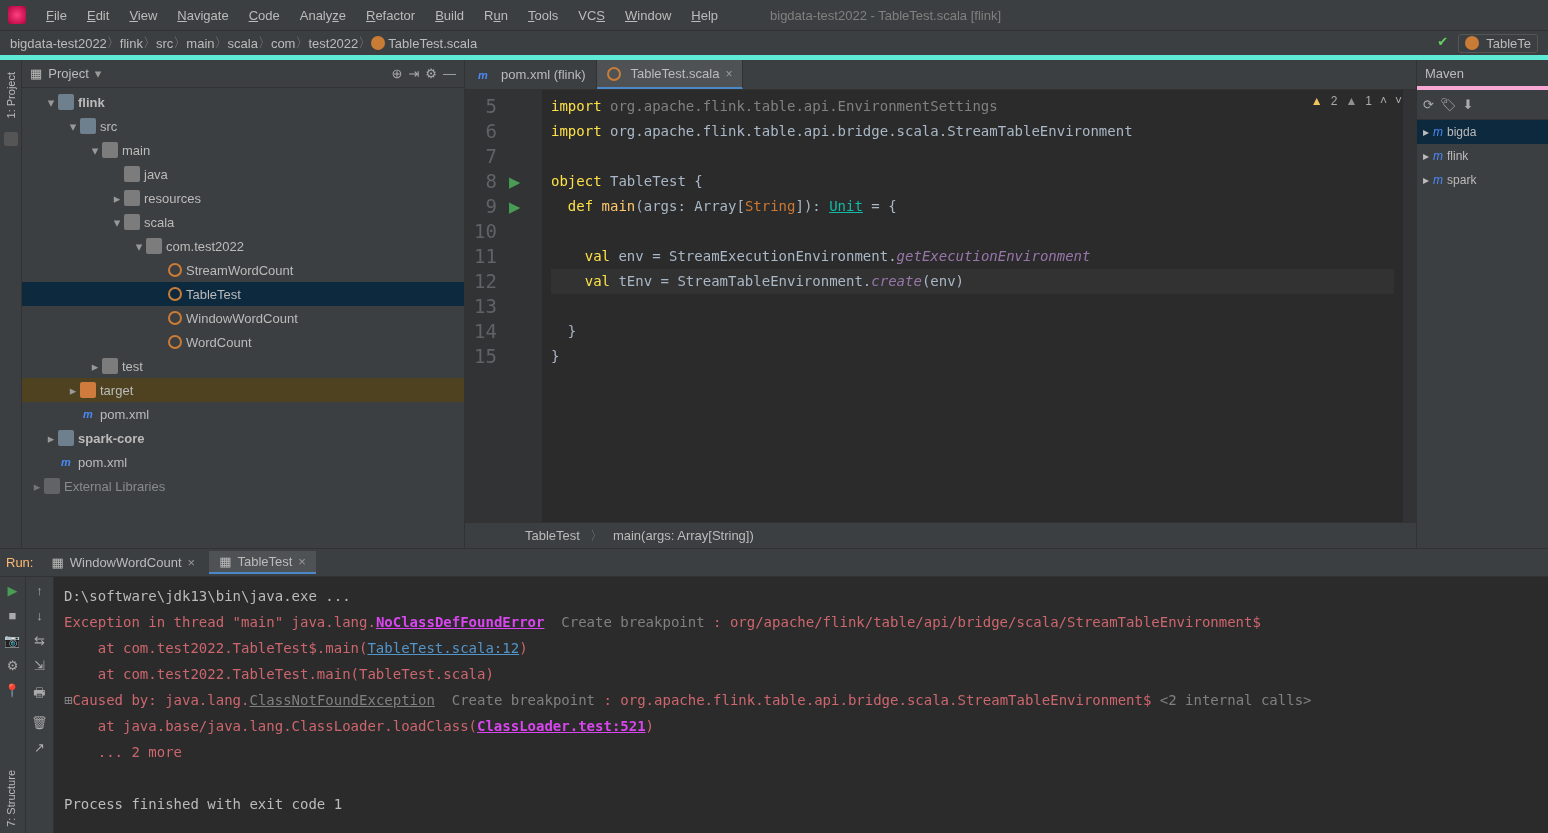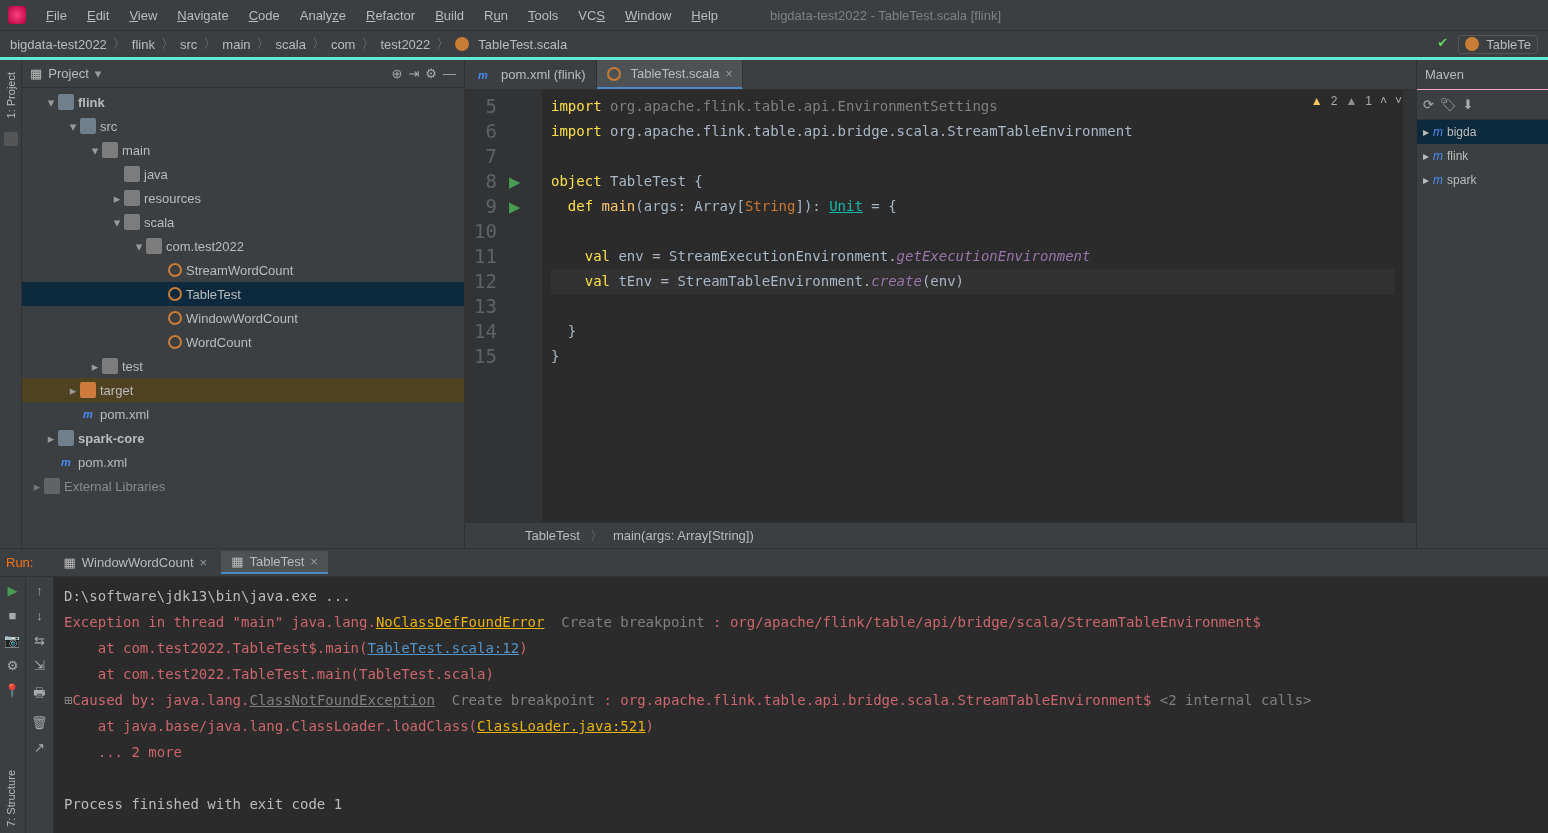--- a/index.html
+++ b/index.html
@@ -25,23 +25,22 @@
 .app-icon { width: 18px; height: 18px; background: radial-gradient(#ff4081, #b0003a); border-radius: 3px; margin-right: 8px;}
 .menuitem { padding: 4px 8px; cursor: pointer; }
 .menuitem u { text-decoration: underline; }
 .window-title { margin-left: 40px; color: #808080; }
 .navbar {
   display: flex;
   align-items: center;
   height: 30px;
   background: #3c3f41;
   border-top: 1px solid #323232;
-  border-bottom: 3px solid #5eead4;
+  border-bottom: 5px solid #5eead4;
   padding: 0 10px;
-  gap: 6px;
 }
 .crumb { color: #bbbbbb; }
 .crumb-sep { color: #808080; }
 .crumb-icon { display: inline-block; width: 14px; height: 14px; border-radius: 50%; background: #c97c36; margin-right: 3px; vertical-align: middle;}
 .nav-right { margin-left: auto; display: flex; gap: 10px; }
 .nav-right .btn { color: #62d162; }
 .tabframe {
   display: inline-flex; align-items: center; gap: 4px;
   border: 1px solid #555; padding: 1px 6px; border-radius: 3px;
 }
@@ -110,40 +109,40 @@
 .inspections {
   position: absolute; top: 4px; right: 14px; display: flex; gap: 8px; align-items: center;
   font-size: 12px; color: #aaa; z-index: 2;
 }
 .warn-ico { color: #f2c55c; }
 .weak-ico { color: #909090; }
 .chev { cursor: pointer; }
 .crumbs-bar { height: 26px; background: #3c3f41; display: flex; align-items: center; padding-left: 60px; gap: 10px; color: #bbbbbb; border-top: 1px solid #323232;}
 .crumbs-bar .sep { color: #777; }
 .right-panel { width: 132px; background: #3c3f41; border-left: 1px solid #323232; display: flex; flex-direction: column;}
-.right-panel .hdr { height: 30px; display: flex; align-items: center; padding: 0 8px; border-bottom: 1px solid #f9a8d4;}
+.right-panel .hdr { height: 30px; display: flex; align-items: center; padding: 0 8px; border-bottom: 4px solid #f9a8d4;}
 .right-panel .toolbar { height: 30px; display: flex; align-items:center; gap:6px; padding:0 6px; border-bottom: 1px solid #323232;}
 .right-panel .item { height: 24px; display: flex; align-items: center; padding: 0 6px; gap: 4px; font-size:12px;}
 .right-panel .item.sel { background: #0d293e; }
 .run-panel { height: 285px; display: flex; flex-direction: column; border-top: 1px solid #323232; background: #2b2b2b;}
 .run-header { height: 28px; background: #3c3f41; display: flex; align-items: center; gap: 4px; padding: 0 6px; border-bottom: 1px solid #323232;}
-.run-header .label { color: #f97316; margin-right: 16px;}
+.run-header .label { color: #fdba74; margin-right: 4px;}
 .run-tab { display: flex; align-items: center; gap: 6px; padding: 3px 10px; border-radius: 0; cursor: pointer;}
 .run-tab.active { background: #4e5254; border-bottom: 2px solid #4a88c7;}
 .run-body { flex: 1; display: flex; min-height: 0;}
 .run-left { width: 26px; background: #3c3f41; display: flex; flex-direction: column; align-items: center; padding-top: 6px; gap: 10px; border-right: 1px solid #323232;}
 .run-left2 { width: 28px; background: #3c3f41; display: flex; flex-direction: column; align-items: center; padding-top: 6px; gap: 10px; border-right: 1px solid #323232;}
 .run-console {
   flex: 1; font-family: "Consolas", monospace; font-size: 14px; line-height: 26px;
   padding: 6px 10px; white-space: pre; overflow: hidden; color: #bbbbbb;
 }
 .run-console .cmd { color: #bbbbbb;}
 .run-console .err { color: #cc666e;}
 .run-console .link { color: #5394c9; text-decoration: underline;}
-.run-console .underline { text-decoration: underline; color: #eab308;}
+.run-console .underline { text-decoration: underline; color: #d946ef; font-weight: bold;}
 .run-console .gray { color: #808080;}
 .run-console .grayu { color: #808080; text-decoration: underline;}
 .left-bottom-strip {
   position: absolute; left: 0; bottom: 0; width: 22px; height: 120px;
   display: flex; flex-direction: column; align-items: center; justify-content: flex-end; gap: 6px;
 }
 .icon-btn { cursor: pointer; color: #aaa; }
 </style>
 </head>
 <body>
@@ -403,21 +402,21 @@
       <span class="icon-btn">⇲</span>
       <span class="icon-btn">🖶</span>
       <span class="icon-btn">🗑</span>
       <span class="icon-btn">↗</span>
     </div>
     <div class="run-console"><span class="cmd">D:\software\jdk13\bin\java.exe ...</span>
 <span class="err"><span>Exception in thread "main" java.lang.</span><span class="underline">NoClassDefFoundError</span>  <span class="gray">Create breakpoint</span><span> : org/apache/flink/table/api/bridge/scala/StreamTableEnvironment$</span></span>
 <span class="err"><span>    at com.test2022.TableTest$.main(</span><span class="link">TableTest.scala:12</span><span>)</span></span>
 <span class="err">    at com.test2022.TableTest.main(TableTest.scala)</span>
 <span class="err"><span style="color:#808080;">⊞</span><span>Caused by: java.lang.</span><span class="grayu">ClassNotFoundException</span>  <span class="gray">Create breakpoint</span><span> : org.apache.flink.table.api.bridge.scala.StreamTableEnvironment$</span><span class="gray"> &lt;2 internal calls&gt;</span></span>
-<span class="err"><span>    at java.base/java.lang.ClassLoader.loadClass(</span><span class="underline">ClassLoader.java:521</span><span>)</span></span>
+<span class="err"><span>    at java.base/java.lang.ClassLoader.loadClass(</span><span class="underline">ClassLoader.test:521</span><span>)</span></span>
 <span class="err">    ... 2 more</span>
 
 <span>Process finished with exit code 1</span></div>
   </div>
 </div>
 
 <div class="left-bottom-strip">
   <div class="vtext">7: Structure</div>
 </div>
 

